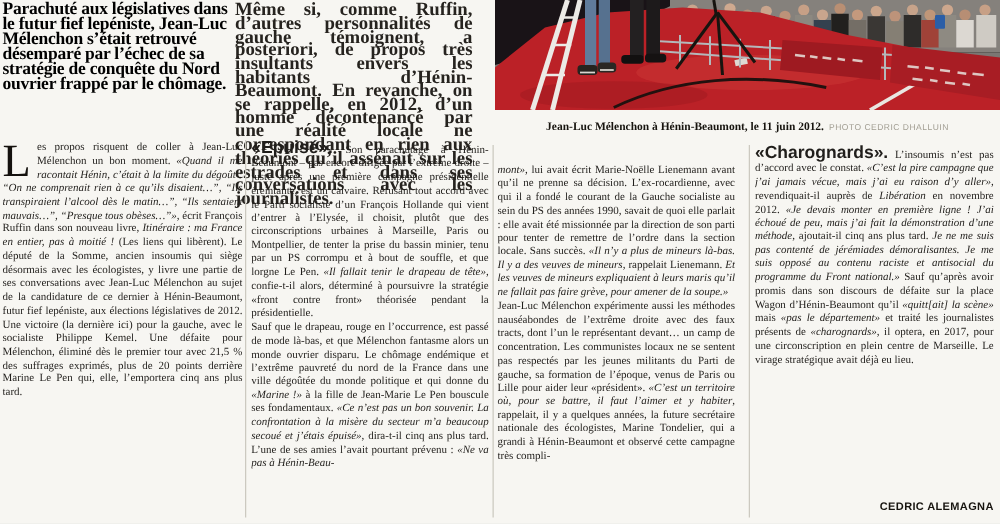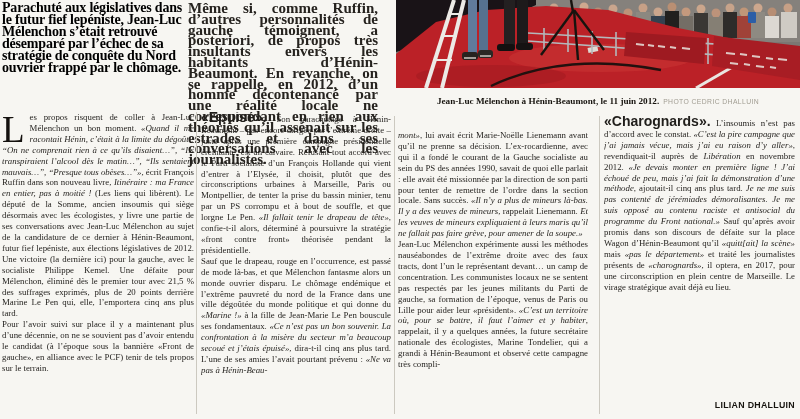--- a/index.html
+++ b/index.html
@@ -175,29 +175,28 @@
   <div class="caption">
     <span class="cap-main">Jean-Luc Mélenchon à Hénin-Beaumont, le 11 juin 2012.</span><span class="cap-credit">PHOTO CEDRIC DHALLUIN</span>
   </div>
 
   <div class="rule rule1"></div>
   <div class="rule rule2"></div>
   <div class="rule rule3"></div>
 
   <div class="col col1">
       <p><span class="dropcap">L</span><span>es propos risquent de coller à Jean-Luc Mélenchon un bon moment. </span><span class="it">«Quand il me racontait Hénin, c’était à la limite du dégoût : “On ne comprenait rien à ce qu’ils disaient…”, “Ils transpiraient l’alcool dès le matin…”, “Ils sentaient mauvais…”, “Presque tous obèses…”»</span><span>, écrit François Ruffin dans son nouveau livre, </span><span class="it">Itinéraire : ma France en entier, pas à moitié !</span><span> (Les liens qui libèrent). Le député de la Somme, ancien insoumis qui siège désormais avec les écologistes, y livre une partie de ses conversations avec Jean-Luc Mélenchon au sujet de la candidature de ce dernier à Hénin-Beaumont, futur fief lepéniste, aux élections législatives de 2012. Une victoire (la dernière ici) pour la gauche, avec le socialiste Philippe Kemel. Une défaite pour Mélenchon, éliminé dès le premier tour avec 21,5 % des suffrages exprimés, plus de 20 points derrière Marine Le Pen qui, elle, l’emportera cinq ans plus tard.</span></p>
-      <p><span>Pour l’avoir suivi sur place il y a maintenant plus d’une décennie, on ne se souvient pas d’avoir entendu le candidat (à l’époque sous la bannière «Front de gauche», en alliance avec le PCF) tenir de tels propos sur le terrain.</span></p>
     </div>
   <div class="col col2">
       <p class="relance"><span class="lead">«Épuisé».</span><span> Son parachutage à Hénin-Beaumont – pas encore dirigée par l’extrême droite – juste après une première campagne présidentielle éreintante, est un calvaire. Refusant tout accord avec le Parti socialiste d’un François Hollande qui vient d’entrer à l’Elysée, il choisit, plutôt que des circonscriptions urbaines à Marseille, Paris ou Montpellier, de tenter la prise du bassin minier, tenu par un PS corrompu et à bout de souffle, et que lorgne Le Pen. </span><span class="it">«Il fallait tenir le drapeau de tête»</span><span>, confie-t-il alors, déterminé à poursuivre la stratégie «front contre front» théorisée pendant la présidentielle.</span></p>
       <p><span>Sauf que le drapeau, rouge en l’occurrence, est passé de mode là-bas, et que Mélenchon fantasme alors un monde ouvrier disparu. Le chômage endémique et l’extrême pauvreté du nord de la France dans une ville dégoûtée du monde politique et qui donne du </span><span class="it">«Marine !»</span><span> à la fille de Jean-Marie Le Pen bouscule ses fondamentaux. </span><span class="it">«Ce n’est pas un bon souvenir. La confrontation à la misère du secteur m’a beaucoup secoué et j’étais épuisé»</span><span>, dira-t-il cinq ans plus tard. L’une de ses amies l’avait pourtant prévenu : </span><span class="it">«Ne va pas à Hénin-Beau-</span></p>
     </div>
   <div class="col col3">
       <p><span class="it">mont»</span><span>, lui avait écrit Marie-Noëlle Lienemann avant qu’il ne prenne sa décision. L’ex-rocardienne, avec qui il a fondé le courant de la Gauche socialiste au sein du PS des années 1990, savait de quoi elle parlait : elle avait été missionnée par la direction de son parti pour tenter de remettre de l’ordre dans la section locale. Sans succès. </span><span class="it">«Il n’y a plus de mineurs là-bas. Il y a des veuves de mineurs</span><span>, rappelait Lienemann. </span><span class="it">Et les veuves de mineurs expliquaient à leurs maris qu’il ne fallait pas faire grève, pour amener de la soupe.»</span></p>
       <p><span>Jean-Luc Mélenchon expérimente aussi les méthodes nauséabondes de l’extrême droite avec des faux tracts, dont l’un le représentant devant… un camp de concentration. Les communistes locaux ne se sentent pas respectés par les jeunes militants du Parti de gauche, sa formation de l’époque, venus de Paris ou Lille pour aider leur «président». </span><span class="it">«C’est un territoire où, pour se battre, il faut l’aimer et y habiter</span><span>, rappelait, il y a quelques années, la future secrétaire nationale des écologistes, Marine Tondelier, qui a grandi à Hénin-Beaumont et observé cette campagne très compli-</span></p>
     </div>
   <div class="col col4">
       <p class="relance"><span class="lead">«Charognards».</span><span> L’insoumis n’est pas d’accord avec le constat. </span><span class="it">«C’est la pire campagne que j’ai jamais vécue, mais j’ai eu raison d’y aller»</span><span>, revendiquait-il auprès de </span><span class="it">Libération</span><span> en novembre 2012. </span><span class="it">«Je devais monter en première ligne ! J’ai échoué de peu, mais j’ai fait la démonstration d’une méthode</span><span>, ajoutait-il cinq ans plus tard. </span><span class="it">Je ne me suis pas contenté de jérémiades démoralisantes. Je me suis opposé au contenu raciste et antisocial du programme du Front national.»</span><span> Sauf qu’après avoir promis dans son discours de défaite sur la place Wagon d’Hénin-Beaumont qu’il </span><span class="it">«quitt[ait] la scène»</span><span> mais </span><span class="it">«pas le département»</span><span> et traité les journalistes présents de </span><span class="it">«charognards»</span><span>, il optera, en 2017, pour une circonscription en plein centre de Marseille. Le virage stratégique avait déjà eu lieu.</span></p>
     </div>
 
-  <div class="author">LILIAN DHALLUIN</div>
+  <div class="author">CEDRIC ALEMAGNA</div>
 
 </div>
 
 </body></html>

